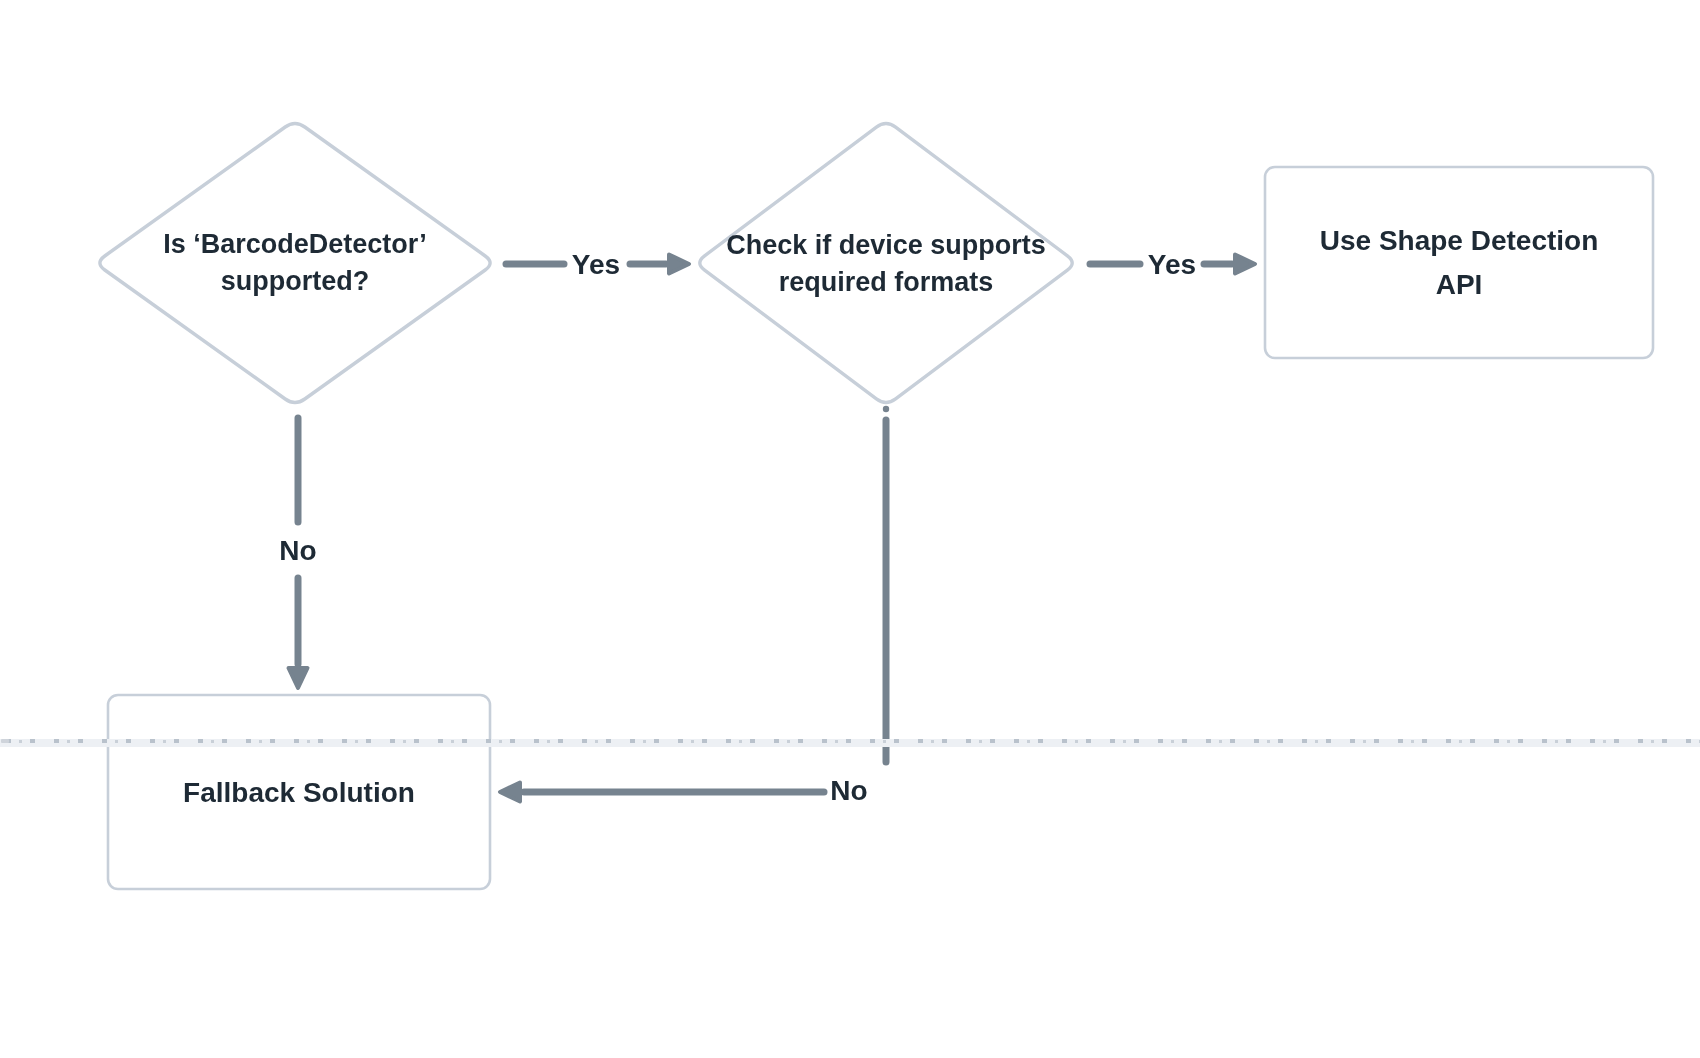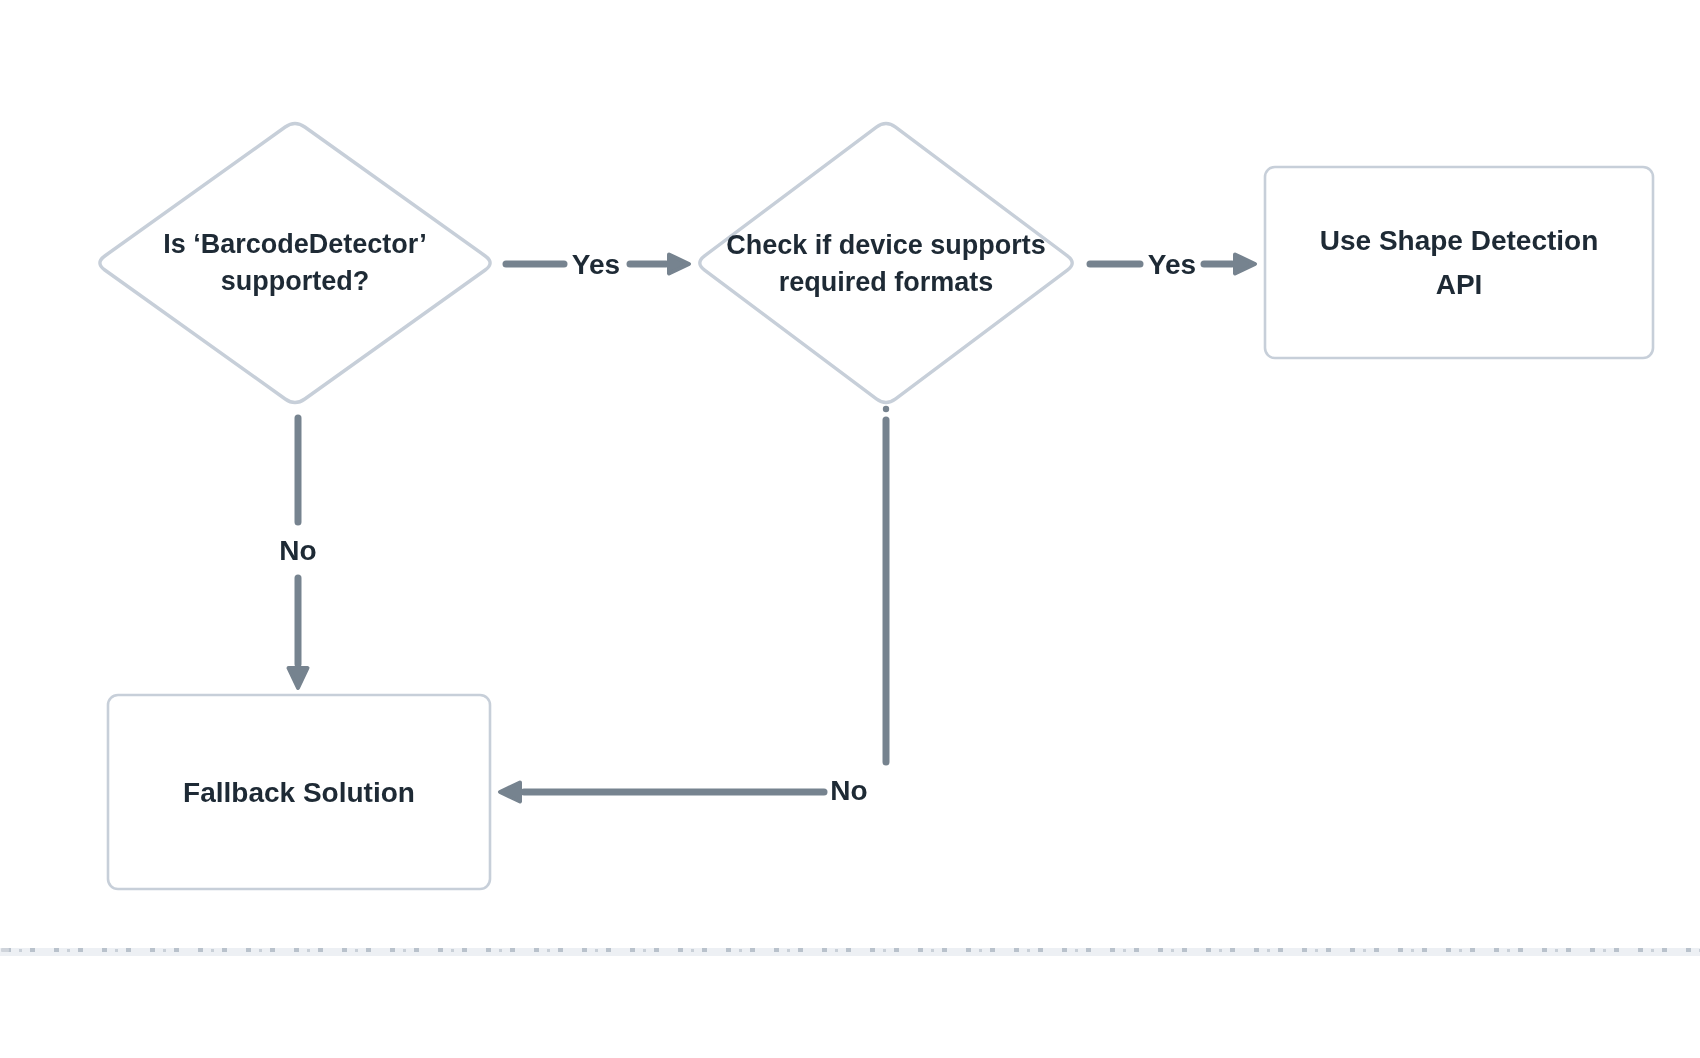--- a/index.html
+++ b/index.html
@@ -7,21 +7,21 @@
     --connector:#76838f;
     --ink:#1e2a35;
     --bg:#ffffff;
   }
   html,body{margin:0;padding:0;}
   body{
     width:1700px;height:1058px;overflow:hidden;
     background:var(--bg);
     font-family:"Liberation Sans", sans-serif;
   }
-  .stage{position:relative;width:1700px;height:956px;background:var(--bg);}
+  .stage{position:relative;width:1700px;height:747px;background:var(--bg);}
   svg{display:block;}
 
   .node-shape{
     fill:#ffffff;
     stroke:var(--node-border);
     stroke-width:3.4;
     stroke-linejoin:round;
   }
   .rect-shape{
     fill:#ffffff;

